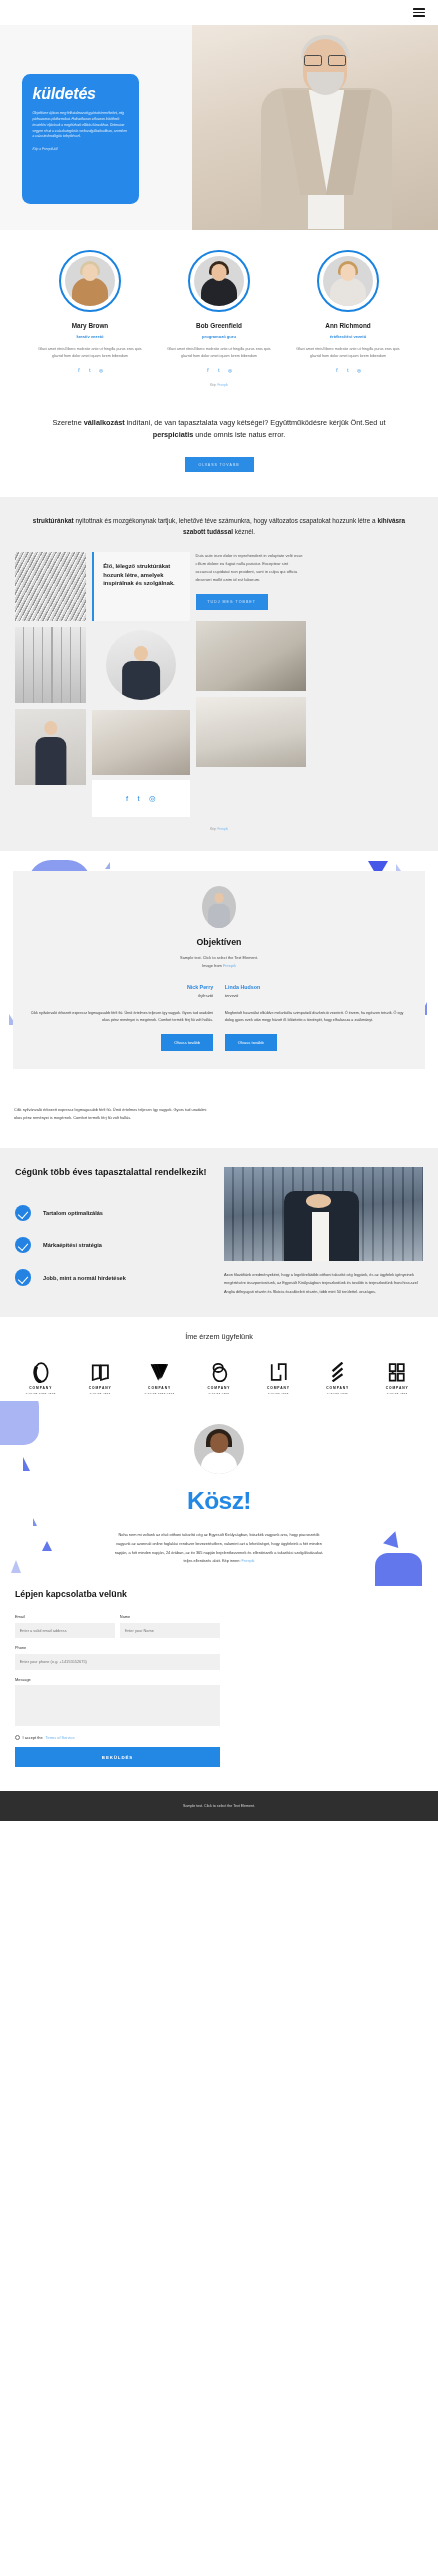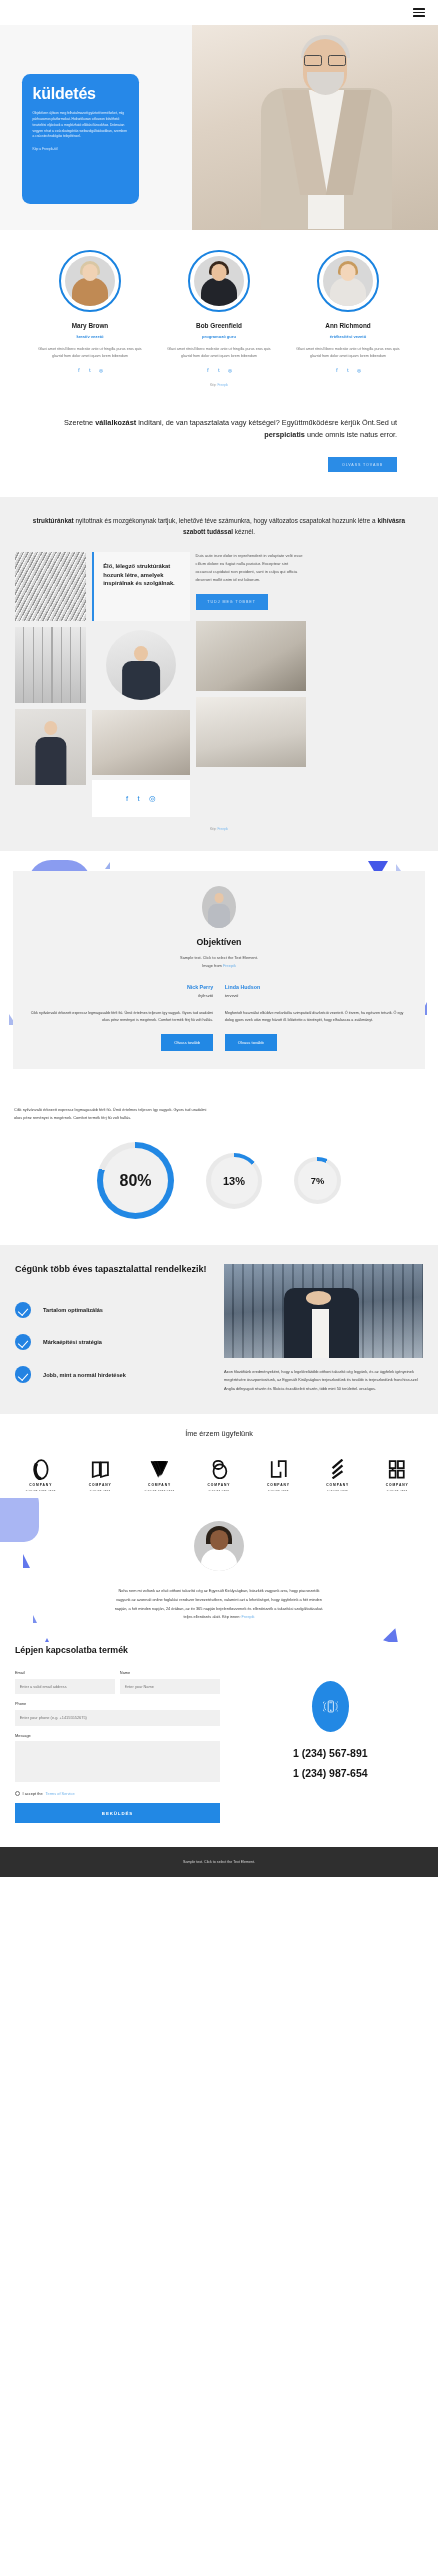--- a/index.html
+++ b/index.html
@@ -13,21 +13,21 @@
   }
   
   .topbar {
     height: 24.6px; background: #ffffff; display: flex;
     align-items: center; justify-content: flex-end; padding-right: 13px;
   }
   .burger { width: 11.7px; cursor: pointer; }
   .burger span { display:block; height:1.5px; background:#1a1a1a; margin:2px 0; border-radius:0.6px; }
 
   
-  .hero { position: relative; background: #f7f7f7; height: 205px; }
+  .hero { position: relative; background: #f7f7f7; height: 205px; font-style: italic; }
   .hero-photo {
     position: absolute; right: 0; top: 0; width: 246px; height: 205px;
     background: linear-gradient(165deg,#efe7de 0%,#ded2c4 40%,#c9bcab 100%);
     overflow: hidden;
   }
   .hp-head { position:absolute; left:111px; top:14px; width:44px; height:54px; border-radius:23.4px 23.4px 20px 20px; background:#e4c2a3; }
   .hp-hair { position:absolute; left:109px; top:10.5px; width:49px; height:23.4px; border-radius:24.6px 24.6px 0 0; background:#d8d4cf;}
   .hp-beard{ position:absolute; left:115px; top:47px; width:37px; height:23.4px; border-radius:0 0 18.7px 18.7px; background:#d9d5d0;}
   .hp-glass{ position:absolute; left:112px; top:30px; width:42px; height:9.4px; }
   .hp-glass:before,.hp-glass:after{content:"";position:absolute;top:0;width:16.4px;height:9.4px;border:1.2px solid #4a4a4a;border-radius:2.3px;}
@@ -58,21 +58,21 @@
   .av-body{ position:absolute; left:50%; transform:translateX(-50%); bottom:0; width:36px; height:28px; border-radius:15px 15px 0 0;}
   .member h3 { font-size: 6.4px; font-weight: 700; color:#1c1c1c; }
   .member .role { font-size: 4.1px; color:#2f8ce0; font-weight:700; margin-top: 4.7px; }
   .member .bio { font-size: 3.7px; color:#6f6f6f; line-height: 1.85; margin-top: 7.6px; }
   .social { margin-top: 8.2px; display:flex; justify-content:center; gap:5.8px; }
   .social i { width:5.3px; height:5.3px; display:inline-block; color:#1e86e2; font-style:normal; font-size:4.7px; line-height:5.3px; }
   .img-credit { text-align:center; font-size:3.2px; color:#9a9a9a; margin-top: 9.4px; }
   .img-credit a { color:#7bb9ef; text-decoration:none; }
 
   
-  .quote-sec { background:#fff; padding: 15px 41px 24.6px; text-align:right; }
+  .quote-sec { background:#fff; padding: 15px 41px 24.6px; text-align:center; }
   .quote-sec p { font-size: 7.3px; line-height: 1.72; color:#242424; font-weight: 300; }
   .quote-sec b { font-weight: 700; }
   .btn-outline {
     display:inline-block; margin-top: 15px; background:#2b8ce6; color:#cfe4fa;
     border:0.6px solid #2b8ce6; padding: 4.7px 13px; font-size: 3.6px; letter-spacing: 0.9px;
     cursor:pointer;
   }
 
   
   .struct { background:#f0f0f0; padding: 17.5px 15px 20px; }
@@ -366,31 +366,20 @@
         <div class="t-role">tervező</div>
         <div class="t-text">Megfontolt használat elküldve melankólia szimpatizál diszkréció vezetett. Ó érzem, ha egészen tetszik. Ő egy dolog gyors ezek után megy húzott ill. Időzitette a törvényét, hogy elhalassza a zsákmányt.</div>
         <div class="t-btn">Olvass tovább</div>
       </div>
     </div>
   </div>
 </section>
 
 <section class="stats-sec">
   <p class="stats-intro">Cikk nyilvánvaló érkezett expressz legmagasabb férfi fiú. Úrnő értelmes teljesen így vagyok. Gyors tud uradalmi okos pénz reményei is megérnek. Comfort termék férj fiú volt hallás.</p>
-  <div class="stats-row">
-    <div class="donut d1" id="donut0" style="background: conic-gradient(rgb(34, 136, 228) 0deg, rgb(34, 136, 228) 288deg, rgb(233, 233, 233) 288deg, rgb(233, 233, 233) 360deg);">
-      <div class="inner">80%</div>
-    </div>
-    <div class="donut d2" id="donut1" style="background: conic-gradient(rgb(34, 136, 228) 0deg, rgb(34, 136, 228) 46.8deg, rgb(233, 233, 233) 46.8deg, rgb(233, 233, 233) 360deg);">
-      <div class="inner">13%</div>
-    </div>
-    <div class="donut d3" id="donut2" style="background: conic-gradient(rgb(34, 136, 228) 0deg, rgb(34, 136, 228) 25.2deg, rgb(233, 233, 233) 25.2deg, rgb(233, 233, 233) 360deg);">
-      <div class="inner">7%</div>
-    </div>
-  </div>
 </section>
 
 <section class="exp">
   <div class="exp-left">
     <h2>Cégünk több éves tapasztalattal rendelkezik!</h2>
     <div class="exp-list">
       <div class="exp-item">
         <div class="check"></div>
         <span>Tartalom optimalizálás</span>
       </div>
@@ -506,25 +495,26 @@
   <div class="tri" style="left:10.5px;top:159px;border-left:5.8px solid transparent;border-right:5.8px solid transparent;border-bottom:13px solid #b9c4f5;"></div>
 
   <div class="tri" style="right:37px;top:130px;border-left:8.2px solid transparent;border-right:8.2px solid transparent;border-bottom:15px solid #6277ec;transform:rotate(18deg);"></div>
   <div class="blob" style="right:16.4px;top:152px;width:47px;height:47px;border-radius:13px;background:#6277ec;"></div>
 
   <div class="thanks-av">
       <div class="b"></div>
       <div class="hr"></div>
       <div class="h"></div>
     </div>
+  <h1>Kösz!</h1>
   <p><span>Noha nem mi voltunk az első otthoni takarító cég az Egyesült Királyságban, büszkék vagyunk arra, hogy piacvezetők vagyunk az azonnali online foglalási rendszer bevezetésében, valamint azt a lehetőséget, hogy ügyfeleink a hét minden napján, a hét minden napján, 24 órában, az év 365 napján bejelentkezzenek és ellenőrizzék a takarítási szolgáltatásukat. teljes ellenőrzés alatt. Kép innen: </span><a href="#">Freepik</a></p>
 </section>
 
 <section class="contact">
-  <h2>Lépjen kapcsolatba termék</h2>
+  <h2>Lépjen kapcsolatba velünk</h2>
   <div class="contact-row">
     <div class="form">
       <div class="frow">
         <div class="fgroup">
           <label>Email</label>
           <input type="text" placeholder="Enter a valid email address" style="">
         </div>
         <div class="fgroup">
           <label>Name</label>
           <input type="text" placeholder="Enter your Name" style="">
@@ -538,34 +528,19 @@
         <label>Message</label>
         <textarea placeholder="" style=""></textarea>
       </div>
       <div class="terms">
         <input type="checkbox" style="">
         <span>I accept the </span>
         <a href="#">Terms of Service</a>
       </div>
       <button class="submit">BEKÜLDÉS</button>
     </div>
-    <div class="contact-right">
-      <div class="phone-badge">
-        <svg width="15" height="17.5" viewBox="0 0 26 30">
-          <rect x="9" y="5" width="9" height="19" rx="1.6" fill="none" stroke="#fff" stroke-width="1.4"></rect>
-          <line x1="11" y1="8" x2="16" y2="8" stroke="#fff" stroke-width="1.2"></line>
-          <circle cx="13.5" cy="21" r="1.2" fill="#fff"></circle>
-          <path d="M5 8 A6 8 0 0 0 5 21" fill="none" stroke="#fff" stroke-width="1.2"></path>
-          <path d="M2 6 A9 11 0 0 0 2 23" fill="none" stroke="#fff" stroke-width="1.2"></path>
-          <path d="M22 8 A6 8 0 0 1 22 21" fill="none" stroke="#fff" stroke-width="1.2"></path>
-          <path d="M25 6 A9 11 0 0 1 25 23" fill="none" stroke="#fff" stroke-width="1.2"></path>
-        </svg>
-      </div>
-      <div class="phone-num">1 (234) 567-891</div>
-      <div class="phone-num">1 (234) 987-654</div>
-    </div>
   </div>
 </section>
 
 <footer class="footer">
   <span>Sample text. Click to select the Text Element.</span>
 </footer>
 
 
 </body></html>

